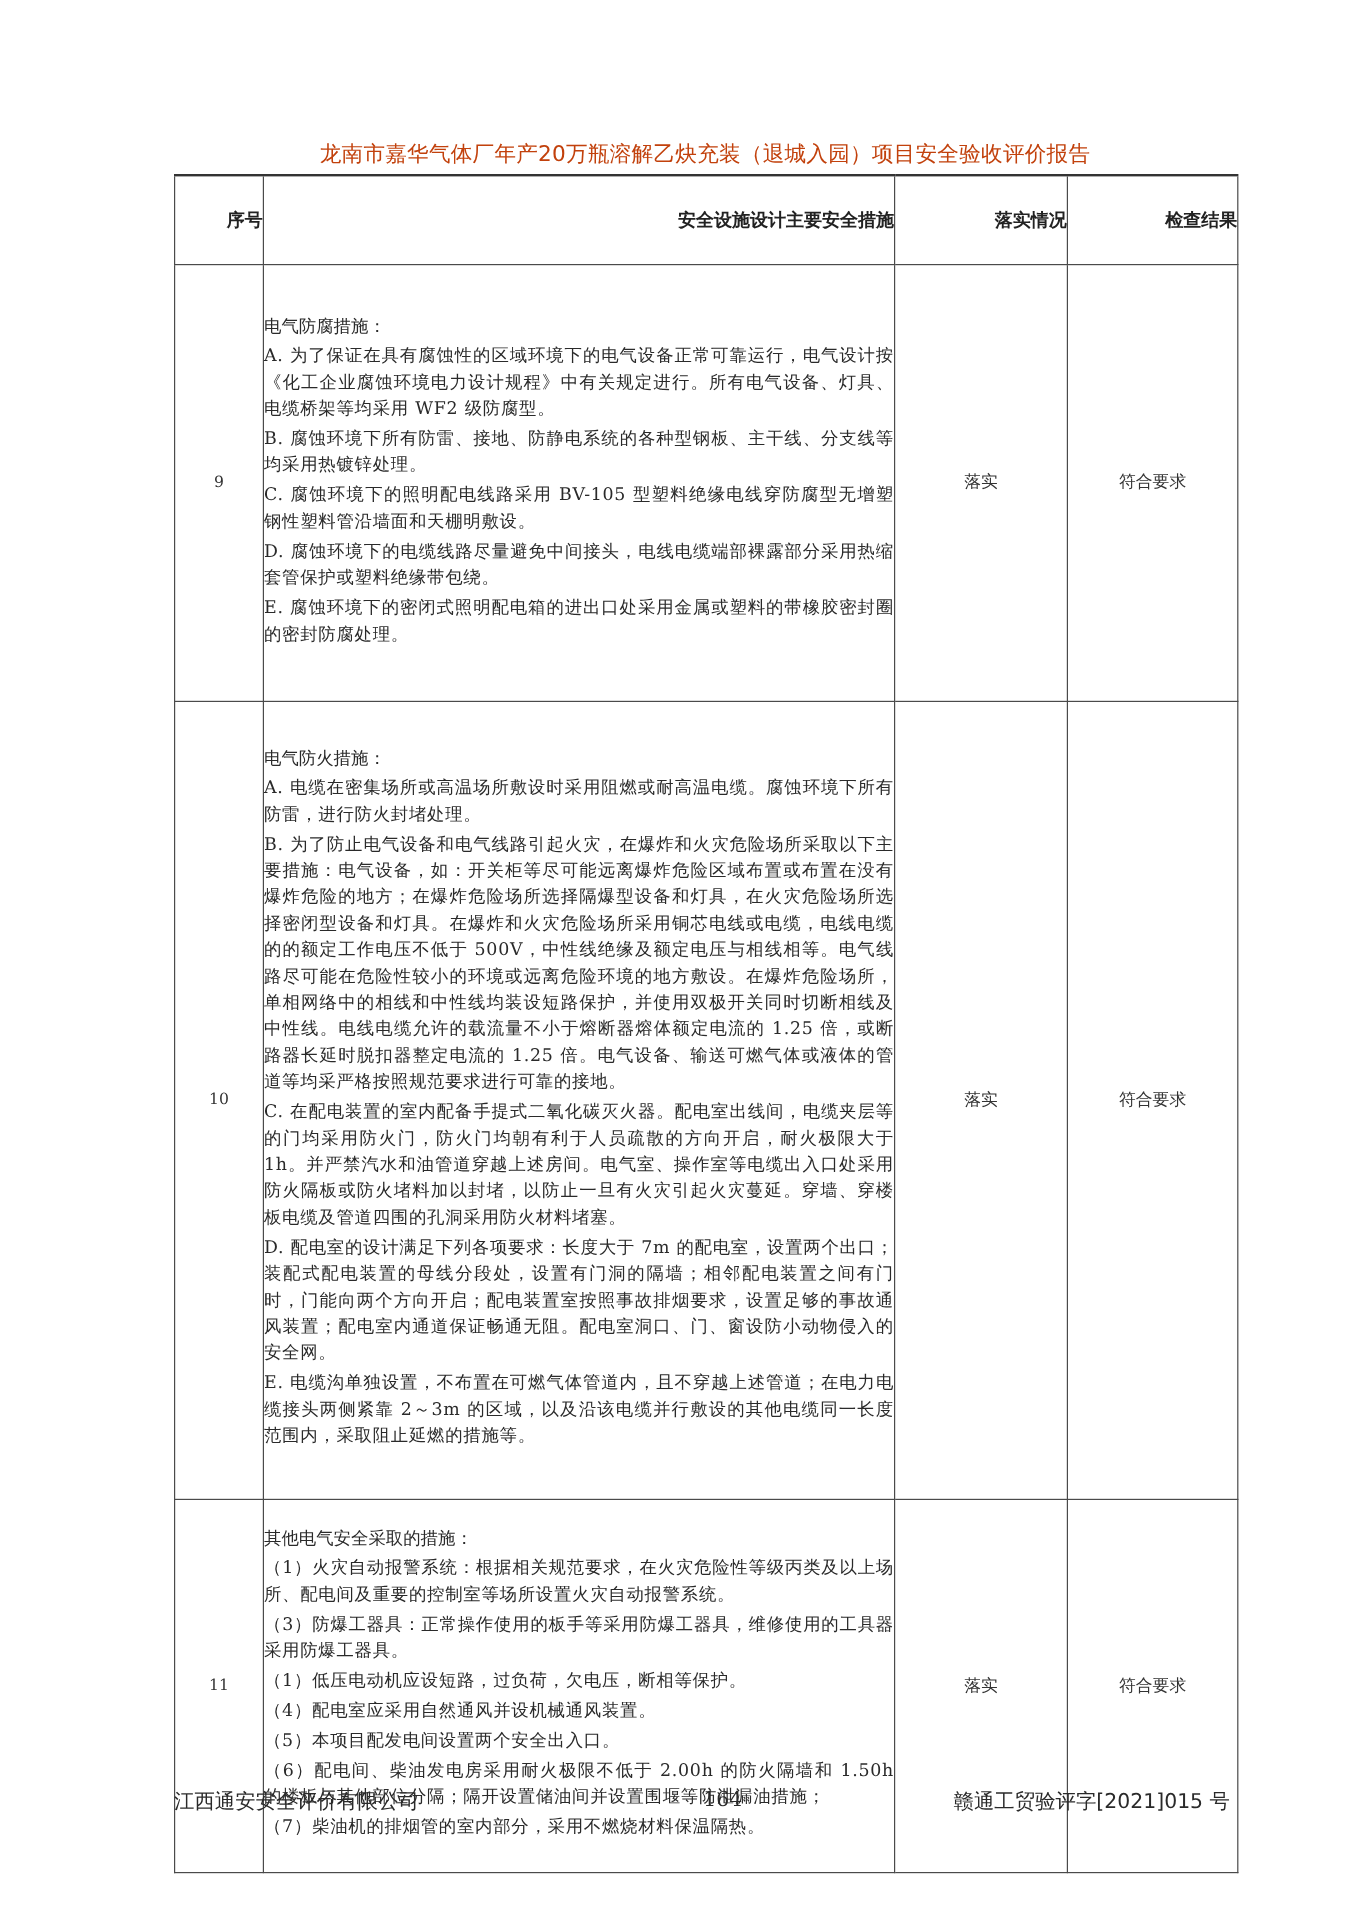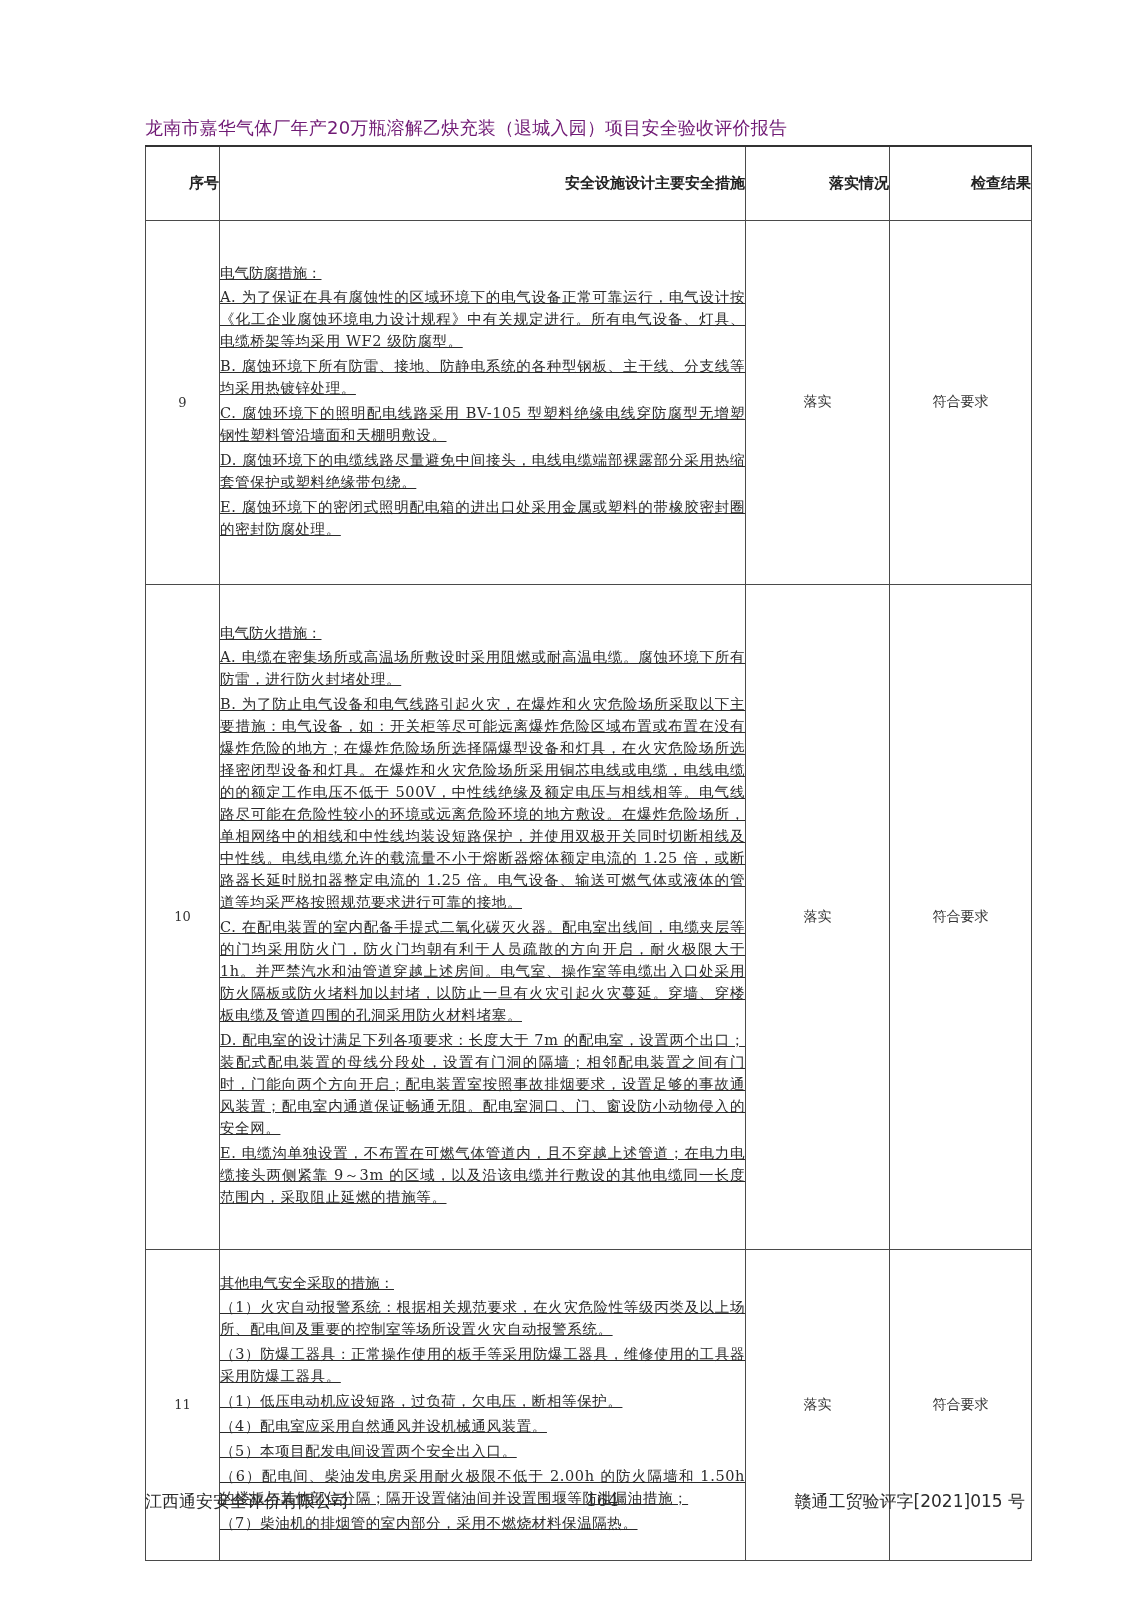--- a/index.html
+++ b/index.html
@@ -3,22 +3,22 @@
 <meta charset="utf-8">
 <style>
   html, body { margin: 0; padding: 0; }
   body {
     width: 1130px; height: 1600px; background: #ffffff; position: relative;
     font-family: "DejaVu Serif", "Liberation Serif", serif; color: #2a2a2a;
     overflow: hidden;
   }
   .doc-title {
     position: absolute; left: 145px; width: 885px; top: 116px;
-    font-family: "DejaVu Sans", "Liberation Sans", sans-serif;
-    font-size: 18px; letter-spacing: 0.2px; color: #701a75;
+    text-align: center; font-family: "DejaVu Sans", "Liberation Sans", sans-serif;
+    font-size: 18px; letter-spacing: 0.2px; color: #c2410c;
   }
   table.measures {
     position: absolute; left: 145px; top: 145px; width: 886px;
     border-collapse: collapse; table-layout: fixed;
   }
   table.measures th, table.measures td {
     border: 1px solid #4a4a4a; padding: 0; vertical-align: middle;
   }
   table.measures thead tr { height: 74px; }
   table.measures thead th {
@@ -27,21 +27,21 @@
     font-weight: bold; font-size: 15px; color: #222; text-align: right;
   }
   col.c-no { width: 74px; }
   col.c-measure { width: 526px; }
   col.c-status { width: 144px; }
   col.c-result { width: 142px; }
   td.num, td.status, td.result {
     text-align: center; font-size: 14px; color: #333;
   }
   td.num { font-size: 13px; }
-  td.measure { padding: 4px 10px 4px 9px; text-decoration: underline; }
+  td.measure { padding: 4px 10px 4px 9px; }
   .heading { font-size: 14.5px; line-height: 22px; margin: 0 0 2px 0; }
   .para { font-size: 14.5px; line-height: 22px; margin: 0 0 3px 0; text-align: justify; letter-spacing: 0.6px; }
   tr.row-9 { height: 364px; }
   tr.row-10 { height: 665px; }
   tr.row-11 { height: 311px; }
   .footer {
     position: absolute; top: 1490px; font-size: 17px; color: #2a2a2a;
     font-family: "DejaVu Sans", "Liberation Sans", sans-serif;
   }
   .footer-left { left: 145px; text-align: right; }
@@ -83,21 +83,21 @@
       <td class="result">符合要求</td>
     </tr>
     <tr class="row-10">
       <td class="num">10</td>
       <td class="measure">
         <p class="heading">电气防火措施：</p>
         <p class="para">A. 电缆在密集场所或高温场所敷设时采用阻燃或耐高温电缆。腐蚀环境下所有防雷，进行防火封堵处理。</p>
         <p class="para">B. 为了防止电气设备和电气线路引起火灾，在爆炸和火灾危险场所采取以下主要措施：电气设备，如：开关柜等尽可能远离爆炸危险区域布置或布置在没有爆炸危险的地方；在爆炸危险场所选择隔爆型设备和灯具，在火灾危险场所选择密闭型设备和灯具。在爆炸和火灾危险场所采用铜芯电线或电缆，电线电缆的的额定工作电压不低于 500V，中性线绝缘及额定电压与相线相等。电气线路尽可能在危险性较小的环境或远离危险环境的地方敷设。在爆炸危险场所，单相网络中的相线和中性线均装设短路保护，并使用双极开关同时切断相线及中性线。电线电缆允许的载流量不小于熔断器熔体额定电流的 1.25 倍，或断路器长延时脱扣器整定电流的 1.25 倍。电气设备、输送可燃气体或液体的管道等均采严格按照规范要求进行可靠的接地。</p>
         <p class="para">C. 在配电装置的室内配备手提式二氧化碳灭火器。配电室出线间，电缆夹层等的门均采用防火门，防火门均朝有利于人员疏散的方向开启，耐火极限大于 1h。并严禁汽水和油管道穿越上述房间。电气室、操作室等电缆出入口处采用防火隔板或防火堵料加以封堵，以防止一旦有火灾引起火灾蔓延。穿墙、穿楼板电缆及管道四围的孔洞采用防火材料堵塞。</p>
         <p class="para">D. 配电室的设计满足下列各项要求：长度大于 7m 的配电室，设置两个出口；装配式配电装置的母线分段处，设置有门洞的隔墙；相邻配电装置之间有门时，门能向两个方向开启；配电装置室按照事故排烟要求，设置足够的事故通风装置；配电室内通道保证畅通无阻。配电室洞口、门、窗设防小动物侵入的安全网。</p>
-        <p class="para">E. 电缆沟单独设置，不布置在可燃气体管道内，且不穿越上述管道；在电力电缆接头两侧紧靠 9～3m 的区域，以及沿该电缆并行敷设的其他电缆同一长度范围内，采取阻止延燃的措施等。</p>
+        <p class="para">E. 电缆沟单独设置，不布置在可燃气体管道内，且不穿越上述管道；在电力电缆接头两侧紧靠 2～3m 的区域，以及沿该电缆并行敷设的其他电缆同一长度范围内，采取阻止延燃的措施等。</p>
       </td>
       <td class="status">落实</td>
       <td class="result">符合要求</td>
     </tr>
     <tr class="row-11">
       <td class="num">11</td>
       <td class="measure">
         <p class="heading">其他电气安全采取的措施：</p>
         <p class="para">（1）火灾自动报警系统：根据相关规范要求，在火灾危险性等级丙类及以上场所、配电间及重要的控制室等场所设置火灾自动报警系统。</p>
         <p class="para">（3）防爆工器具：正常操作使用的板手等采用防爆工器具，维修使用的工具器采用防爆工器具。</p>

